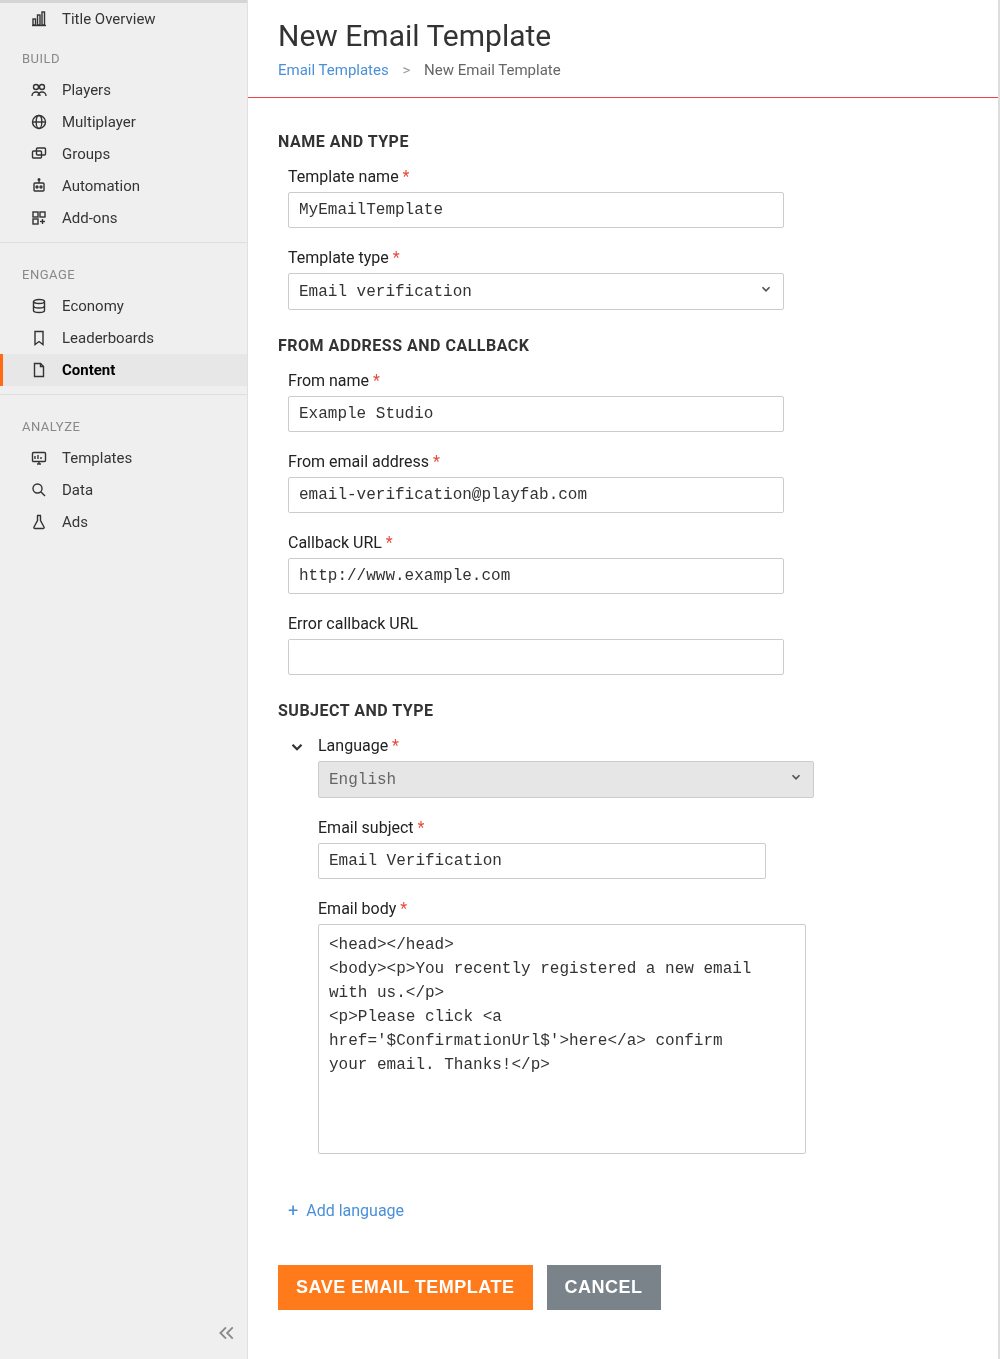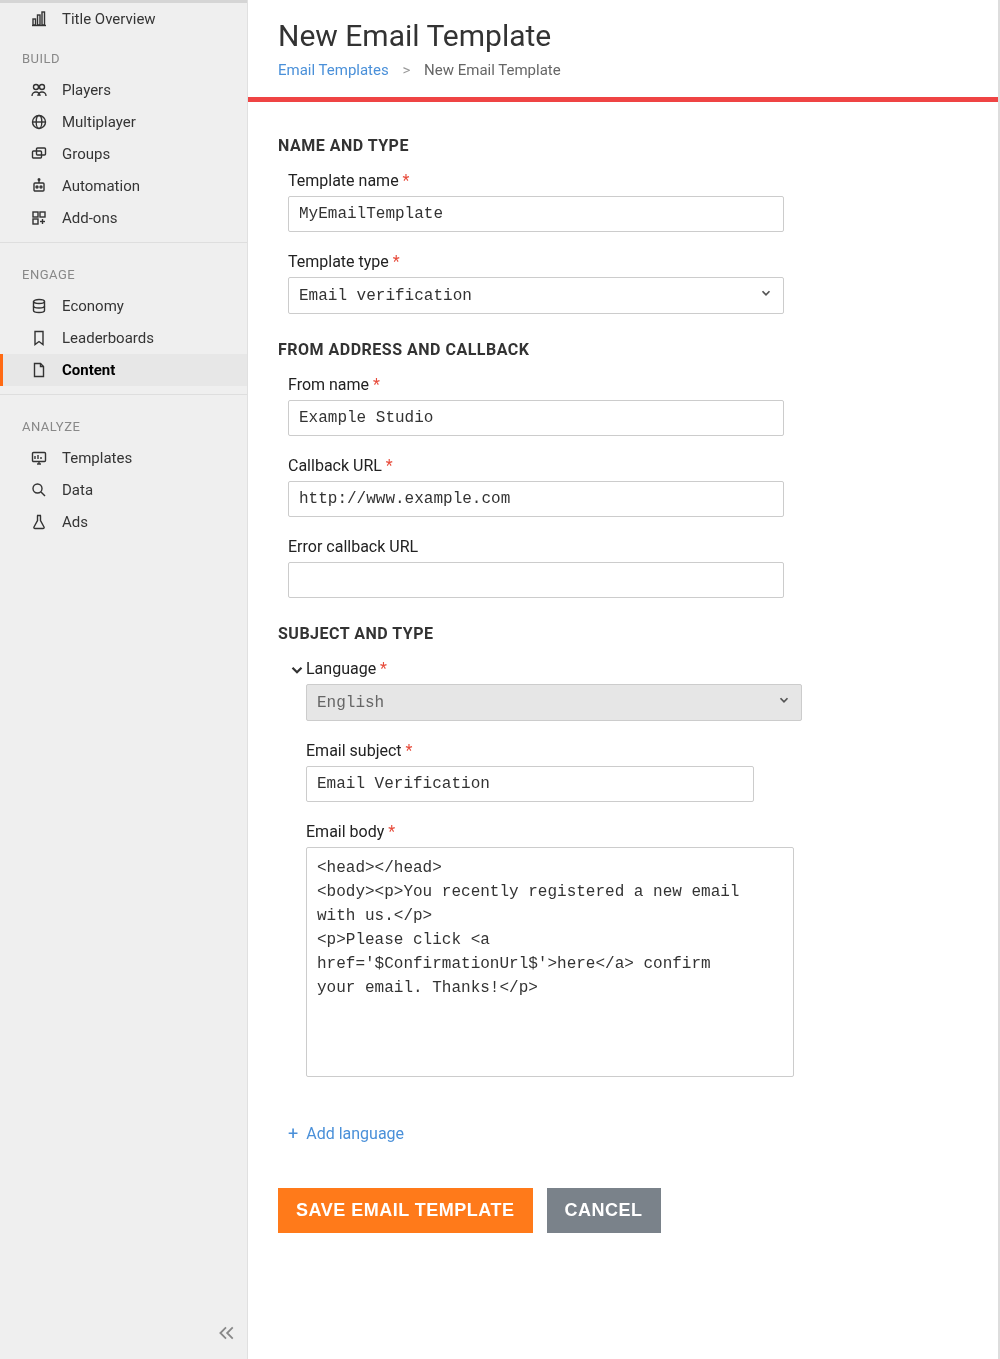--- a/index.html
+++ b/index.html
@@ -58,21 +58,21 @@
     color: #888;
     font-size: 20px;
   }
   .divider { height: 1px; background: #dedede; margin: 8px 0; }
 
   .main {
     flex: 1;
     padding: 0;
     overflow: auto;
   }
-  .page-header { padding: 18px 30px 18px 30px; border-bottom: 5px solid #ef4444;}
+  .page-header { padding: 18px 30px 18px 30px; border-bottom: 1px solid #ef4444;}
   .page-title {
     font-size: 30px;
     font-weight: 400;
     color: #333;
   }
   .breadcrumb { margin-top: 8px; font-size: 15px; }
   .breadcrumb a { color: #4a90d9; text-decoration: none; }
   .breadcrumb .sep { color: #999; margin: 0 10px; }
   .breadcrumb .current { color: #666; }
 
@@ -102,21 +102,21 @@
     background: #fff;
     color: #333;
     font-family: Liberation Mono, monospace;
   }
   .select { 
     display: flex; align-items: center; justify-content: space-between;
     cursor: pointer;
   }
   .select.disabled { background: #e6e6e6; color: #666; }
   .select .chev svg { width: 14px; height: 14px; stroke: #555; fill: none; stroke-width: 2; }
-  .subgroup { display: flex; align-items: flex-start; margin-left: 10px;}
+  .subgroup { display: flex; align-items: flex-start; gap: 12px; margin-left: 10px;}
   .subgroup .chev-expand svg { width: 18px; height: 18px; stroke: #333; fill:none; stroke-width:2; margin-top:2px;}
   .subgroup .fields { flex: 1; }
   textarea { width: 488px; height: 230px; resize: none; line-height: 1.5; }
   .add-lang {
     display: inline-flex; align-items: center; gap: 8px;
     color: #4a90d9; font-size: 16px; cursor: pointer;
     margin-left: 10px; margin-top: 22px;
   }
   .add-lang .plus { font-size: 18px; }
 
@@ -299,20 +299,24 @@
                 <path d="M4 6l4 4 4-4"></path>
               </svg></span>
         </div>
       </div>
 
       <div class="section-title" style="margin-top:26px">FROM ADDRESS AND CALLBACK</div>
 
       <div class="field">
         <div class="label"><span>From name</span> <span class="req">*</span></div>
         <input type="text" value="Example Studio" style="">
+      </div>
+      <div class="field">
+        <div class="label"><span>From email address</span> <span class="req">*</span></div>
+        <input type="text" value="email-verification@playfab.com" style="">
       </div>
       <div class="field">
         <div class="label"><span>Callback URL</span> <span class="req">*</span></div>
         <input type="text" value="http://www.example.com" style="">
       </div>
       <div class="field">
         <div class="label"><span>Error callback URL</span></div>
         <input type="text" value="" style="">
       </div>
 

